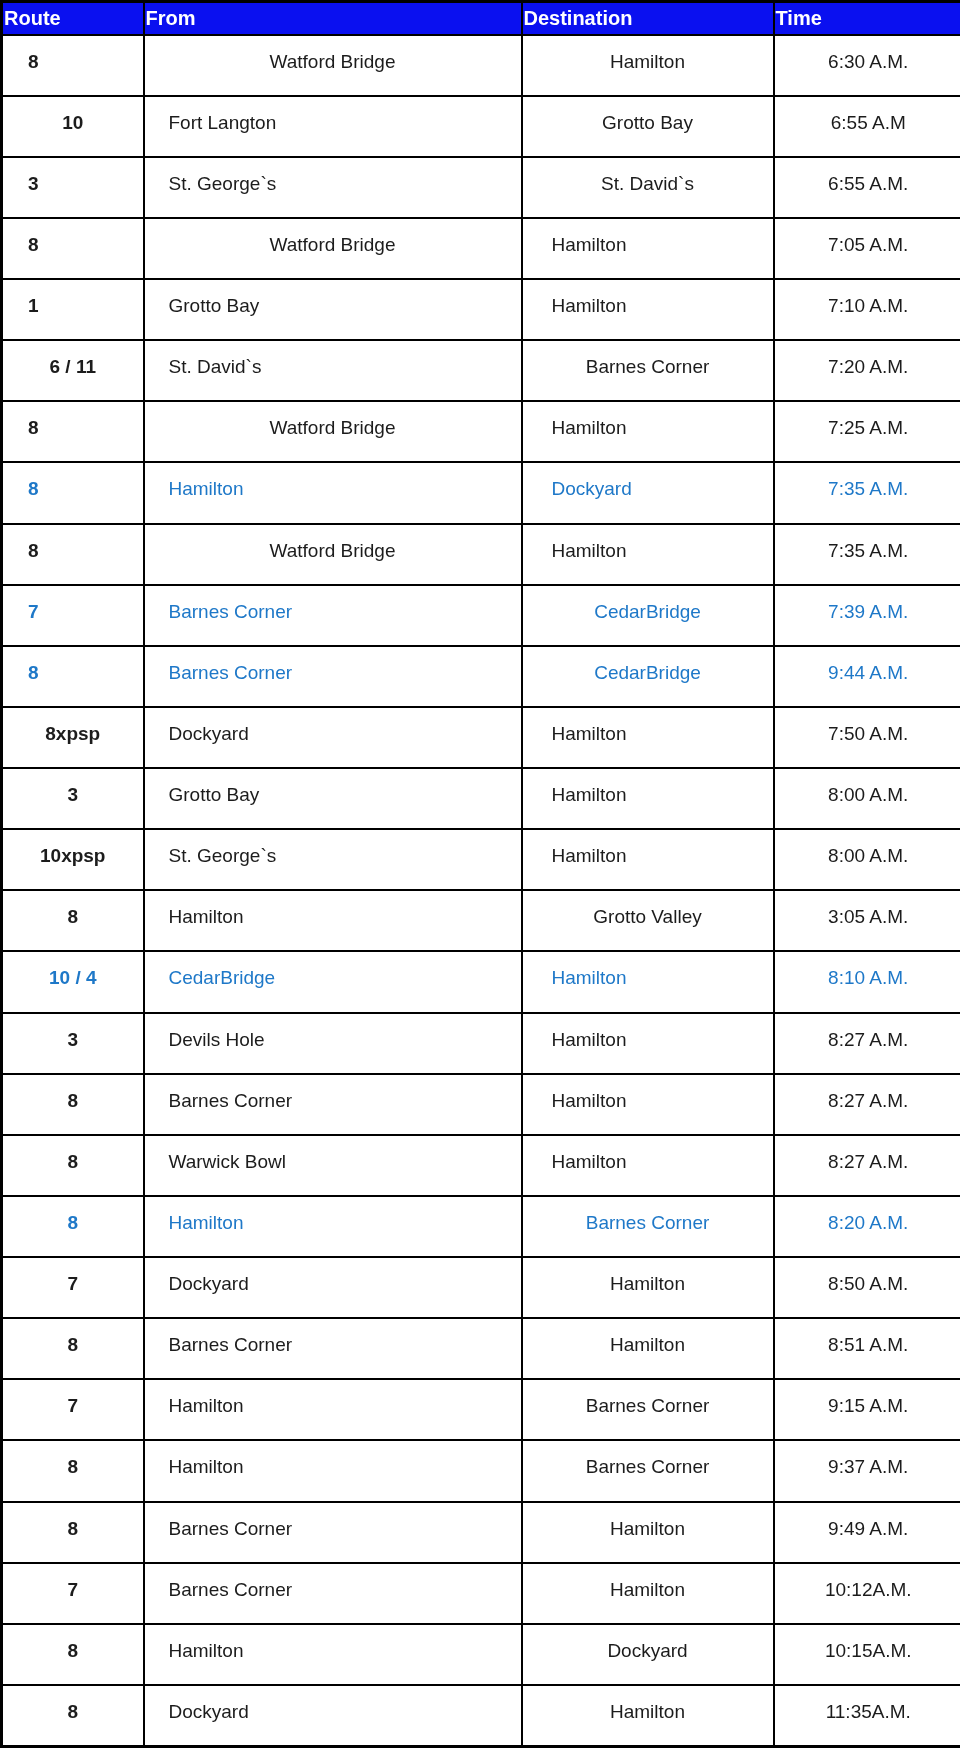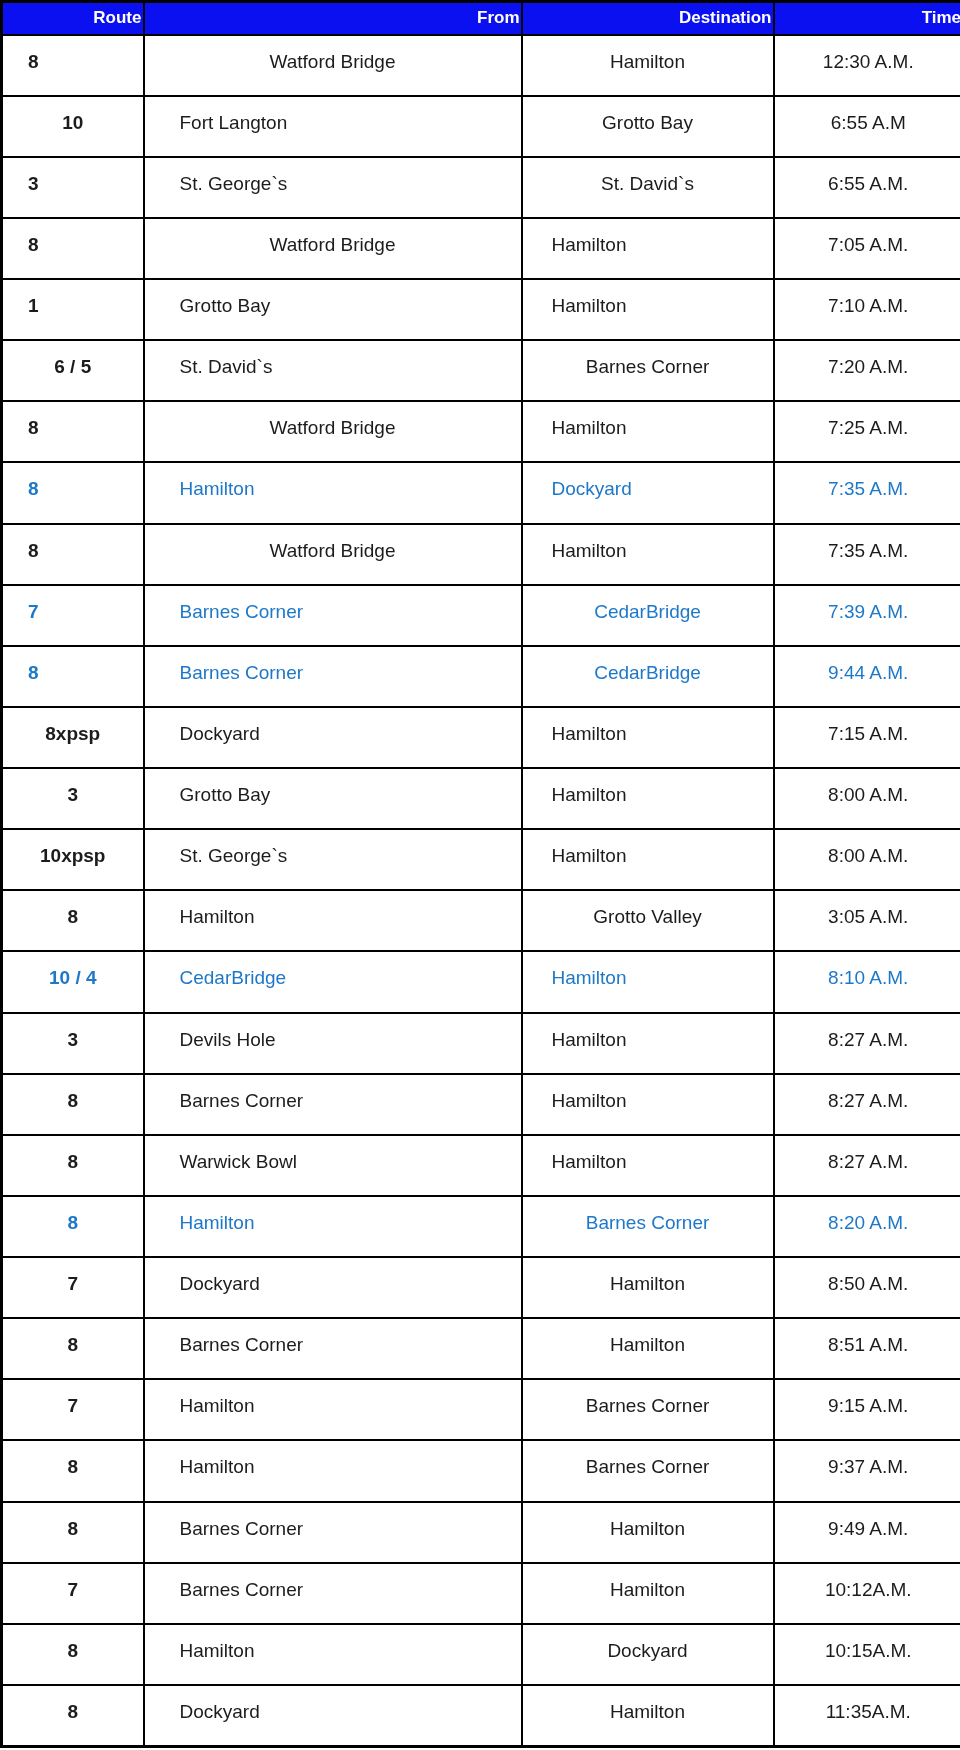--- a/index.html
+++ b/index.html
@@ -19,36 +19,36 @@
   }
   th,td{
     border:2px solid var(--border,#000);
     overflow:hidden;
     white-space:nowrap;
   }
   thead tr{height:33px;}
   thead th{
     background:var(--header-bg,#0A10F0);
     color:var(--header-text,#fff);
-    font-size:17px;
+    font-size:20px;
     font-weight:bold;
-    text-align:right;
+    text-align:left;
     vertical-align:middle;
   }
   tbody tr{height:61.14px;}
   tbody td{
     font-size:19px;
     color:var(--body-text,#1c1c1c);
     vertical-align:middle;
     padding:0 0 7px 0;
     text-align:center;
   }
   td.col-route{font-weight:bold;}
   td.col-route.left{text-align:left;padding-left:25px;}
-  td.col-from.left{text-align:left;padding-left:35px;}
+  td.col-from.left{text-align:left;padding-left:24px;}
   td.col-dest.left{text-align:left;padding-left:29px;}
   tr.linkrow td, tr.linkrow span{color:var(--link-text,#1e78c8);}
   .c-route{width:142px;}
   .c-from{width:378px;}
   .c-dest{width:252px;}
   .c-time{width:190px;}
 </style>
 </head>
 <body>
 
@@ -65,21 +65,21 @@
       <th>From</th>
       <th>Destination</th>
       <th>Time</th>
     </tr>
   </thead>
   <tbody id="schedule-body">
       <tr>
     <td class="col-route left"><span>8</span></td>
     <td class="col-from center"><span>Watford Bridge</span></td>
     <td class="col-dest center"><span>Hamilton</span></td>
-    <td class="col-time"><span>12:30 A.M.</span></td>
+    <td class="col-time"><span>6:30 A.M.</span></td>
   </tr>
       <tr>
     <td class="col-route center"><span>10</span></td>
     <td class="col-from left"><span>Fort Langton</span></td>
     <td class="col-dest center"><span>Grotto Bay</span></td>
     <td class="col-time"><span>6:55 A.M</span></td>
   </tr>
       <tr>
     <td class="col-route left"><span>3</span></td>
     <td class="col-from left"><span>St. George`s</span></td>
@@ -92,21 +92,21 @@
     <td class="col-dest left"><span>Hamilton</span></td>
     <td class="col-time"><span>7:05 A.M.</span></td>
   </tr>
       <tr>
     <td class="col-route left"><span>1</span></td>
     <td class="col-from left"><span>Grotto Bay</span></td>
     <td class="col-dest left"><span>Hamilton</span></td>
     <td class="col-time"><span>7:10 A.M.</span></td>
   </tr>
       <tr>
-    <td class="col-route center"><span>6 / 5</span></td>
+    <td class="col-route center"><span>6 / 11</span></td>
     <td class="col-from left"><span>St. David`s</span></td>
     <td class="col-dest center"><span>Barnes Corner</span></td>
     <td class="col-time"><span>7:20 A.M.</span></td>
   </tr>
       <tr>
     <td class="col-route left"><span>8</span></td>
     <td class="col-from center"><span>Watford Bridge</span></td>
     <td class="col-dest left"><span>Hamilton</span></td>
     <td class="col-time"><span>7:25 A.M.</span></td>
   </tr>
@@ -131,21 +131,21 @@
       <tr class="linkrow">
     <td class="col-route left"><span>8</span></td>
     <td class="col-from left"><span>Barnes Corner</span></td>
     <td class="col-dest center"><span>CedarBridge</span></td>
     <td class="col-time"><span>9:44 A.M.</span></td>
   </tr>
       <tr>
     <td class="col-route center"><span>8xpsp</span></td>
     <td class="col-from left"><span>Dockyard</span></td>
     <td class="col-dest left"><span>Hamilton</span></td>
-    <td class="col-time"><span>7:15 A.M.</span></td>
+    <td class="col-time"><span>7:50 A.M.</span></td>
   </tr>
       <tr>
     <td class="col-route center"><span>3</span></td>
     <td class="col-from left"><span>Grotto Bay</span></td>
     <td class="col-dest left"><span>Hamilton</span></td>
     <td class="col-time"><span>8:00 A.M.</span></td>
   </tr>
       <tr>
     <td class="col-route center"><span>10xpsp</span></td>
     <td class="col-from left"><span>St. George`s</span></td>

